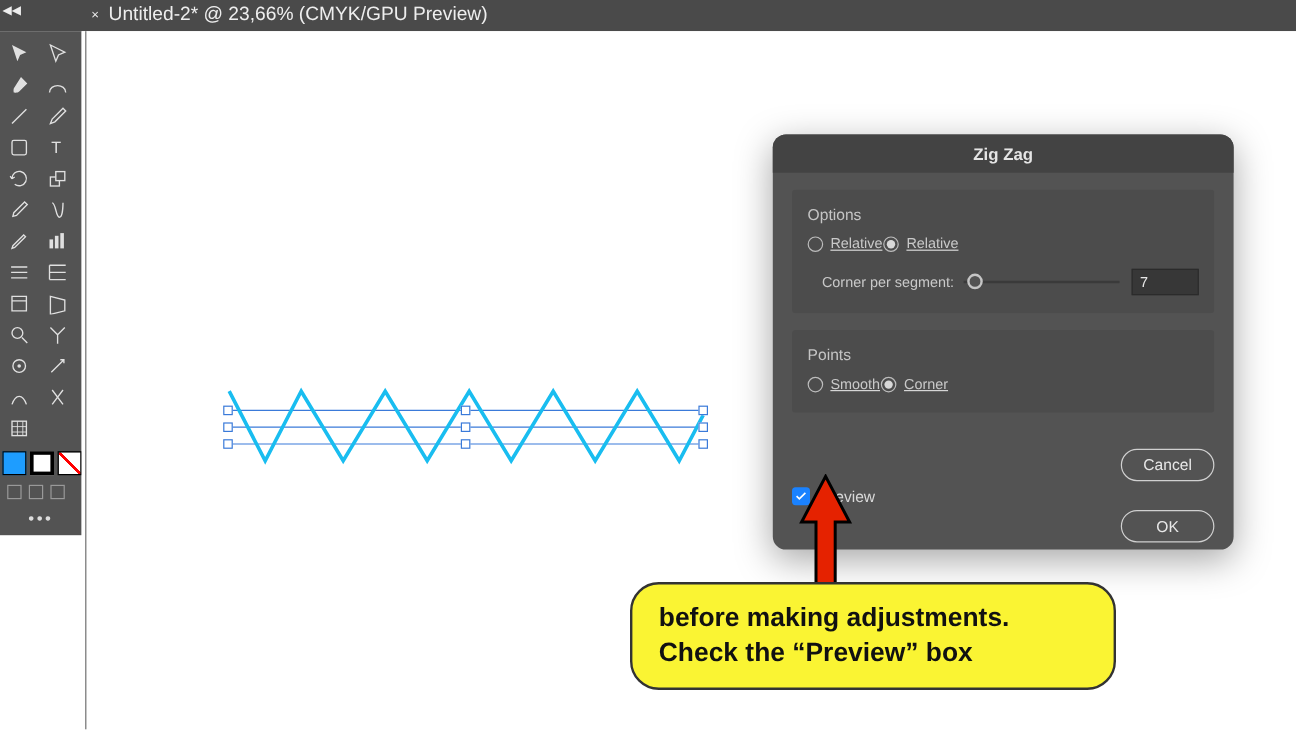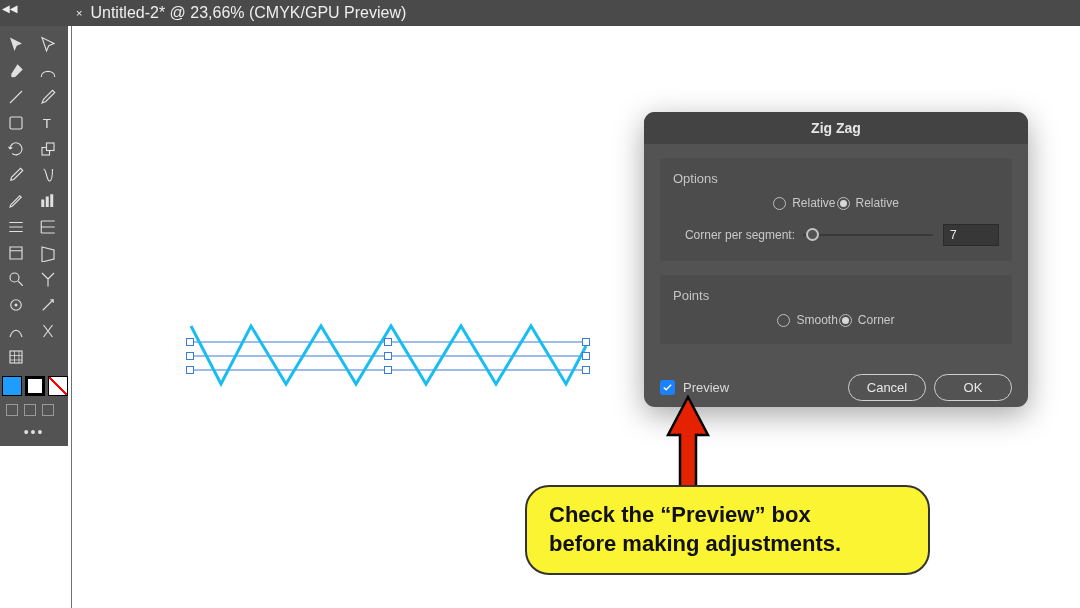--- a/index.html
+++ b/index.html
@@ -39,30 +39,30 @@
   .dlg-title { height:32px; background:#434343; border-radius:11px 11px 0 0; display:flex; align-items:center; justify-content:center; font-weight:bold; color:#e5e5e5; font-size:14px; }
   .dlg-body { padding:14px 16px 16px; font-size:12px; }
   .section-head { color:#c5c5c5; margin-bottom:10px; font-size:13px;}
   .section { border:1px solid rgba(0,0,0,0); background:rgba(0,0,0,0.08); border-radius:3px; padding:12px; margin-bottom:14px; }
   .row { display:flex; align-items:center; margin-bottom:12px; }
   .label { width:130px; text-align:right; padding-right:8px; color:#c9c9c9; }
   .slider { flex:1; position:relative; height:16px; }
   .track { position:absolute; left:0; right:0; top:7px; height:2px; background:#3a3a3a; }
   .thumb { position:absolute; top:1px; width:13px; height:13px; border:2px solid #c5c5c5; border-radius:50%; background:#535353; }
   .valbox { width:56px; height:22px; background:#373737; color:#e8e8e8; display:flex; align-items:center; padding-left:6px; margin-left:10px; font-size:12px; border:1px solid #2b2b2b;}
-  .radio-row { display:flex; align-items:center; justify-content:center; gap:1px; }
+  .radio-row { display:flex; align-items:center; gap:1px;text-decoration:underline; }
   .radio { display:flex; align-items:center; gap:6px; color:#c9c9c9;}
   .rcircle { width:13px; height:13px; border:1.5px solid #bdbdbd; border-radius:50%; display:flex; align-items:center; justify-content:center; }
   .rcircle.sel::after{ content:""; width:7px; height:7px; background:#d8d8d8; border-radius:50%; }
 
   .dlg-footer { display:flex; align-items:center; padding:0 16px 6px; }
   .chk { width:15px; height:15px; background:#1a82ff; border-radius:3px; display:flex; align-items:center; justify-content:center; }
   .chk svg { width:11px; height:11px; }
   .chk-label { margin-left:8px; color:#d9d9d9; font-size:13px;}
-  .btns { margin-left:auto; display:flex; gap:8px; }
+  .btns { margin-left:auto; display:flex; gap:24px;flex-direction:column; }
   .btn { border:1.5px solid #d0d0d0; border-radius:20px; padding:5px 0; width:78px; text-align:center; color:#e8e8e8; font-size:13px; }
 
   
   .arrow { position:absolute; left:663px; top:395px; }
 
   
   .callout { position:absolute; left:525px; top:485px; width:405px; height:90px; background:#faf433; border:2px solid #333; border-radius:24px; display:flex; flex-direction:column; justify-content:center; padding:0 22px; }
   .callout p { font-size:22px; font-weight:bold; color:#111; line-height:1.3; }
 </style>
 </head>
@@ -330,15 +330,15 @@
   </div>
 </div>
 
 <div class="arrow">
   <svg width="50" height="100" viewBox="0 0 50 100">
     <path d="M25 2 L45 40 L33 40 L33 95 L17 95 L17 40 L5 40 Z" fill="#e52200" stroke="#000" stroke-width="2.5"></path>
   </svg>
 </div>
 
 <div class="callout">
+  <p>before making adjustments.</p>
   <p>Check the “Preview” box</p>
-  <p>before making adjustments.</p>
 </div>
 
 </body></html>

